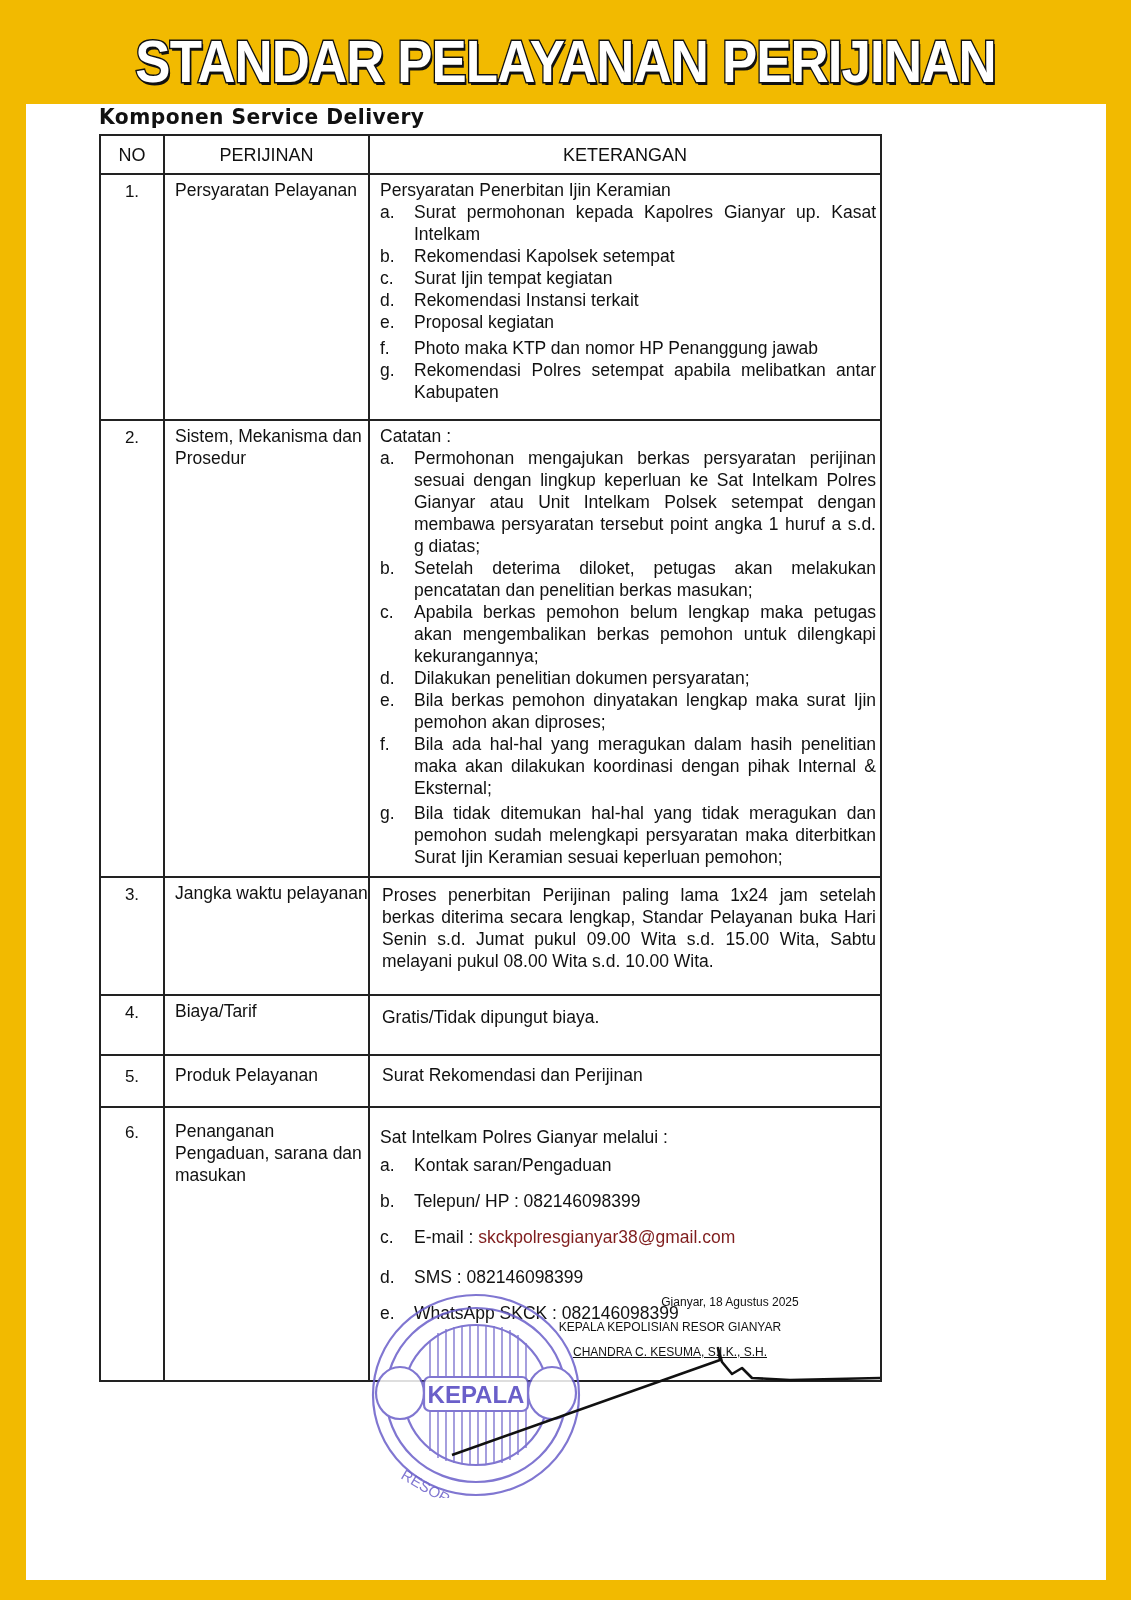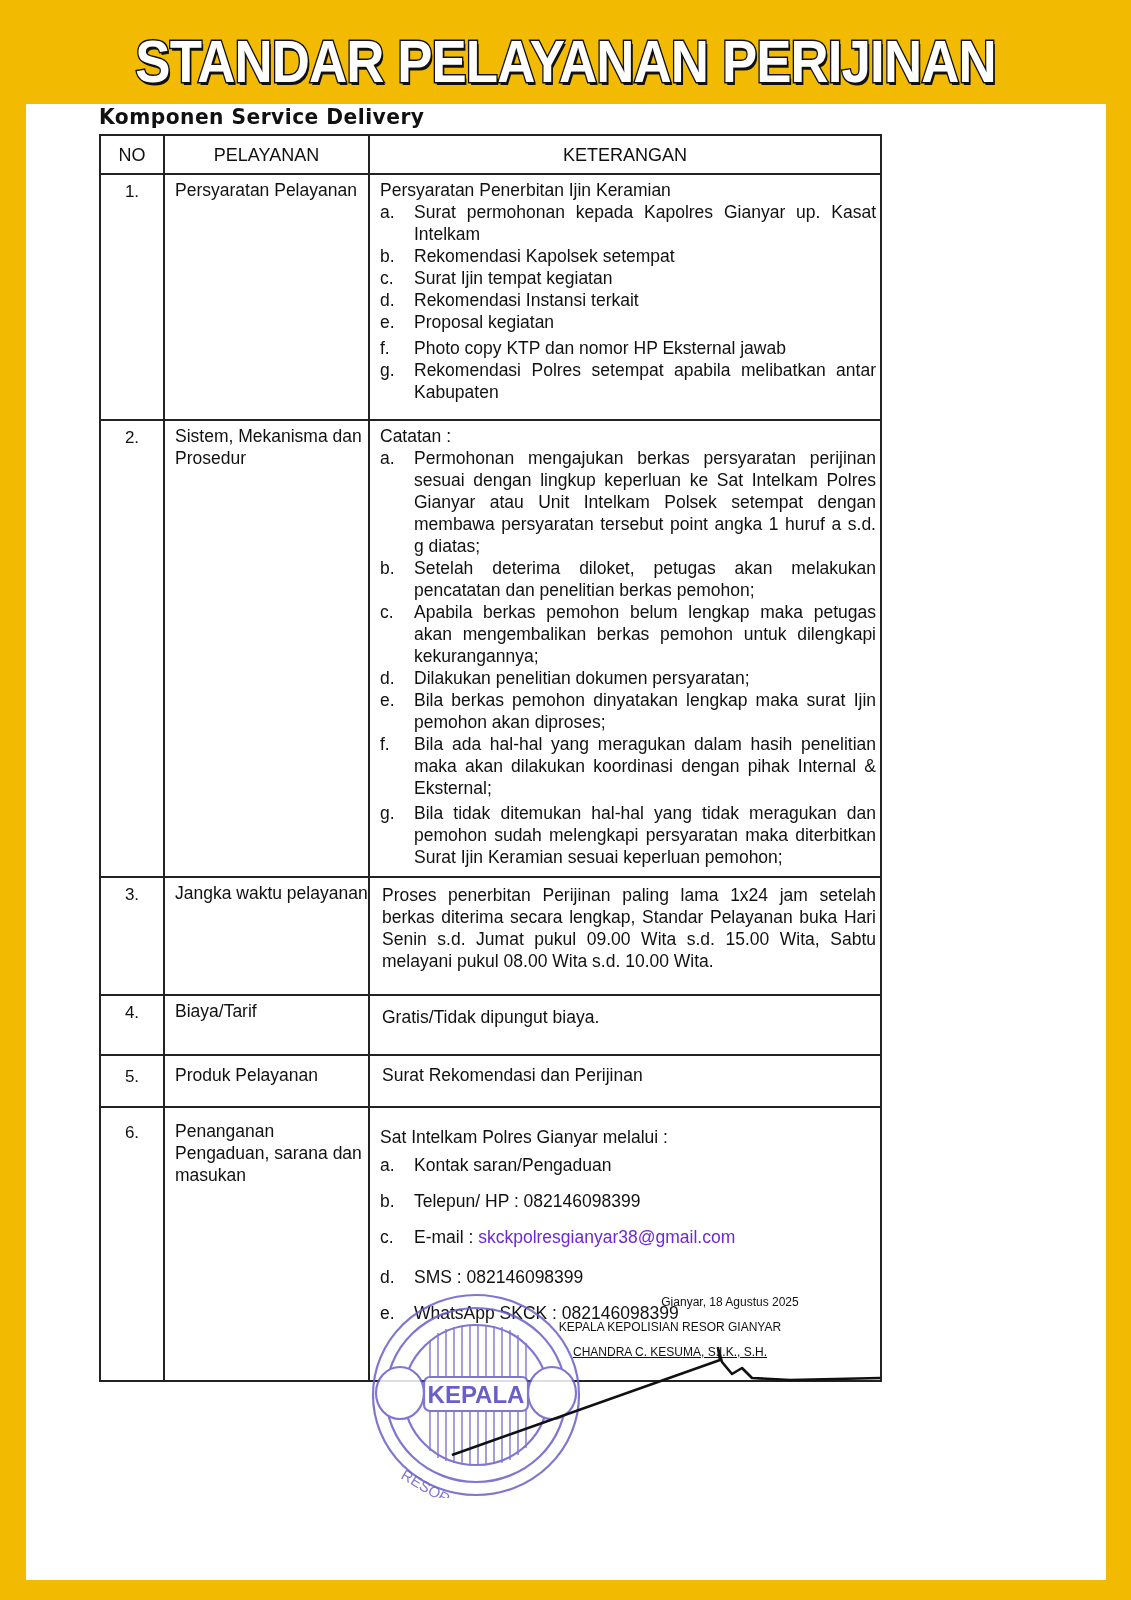--- a/index.html
+++ b/index.html
@@ -66,21 +66,21 @@
   .r2 td { height: 418px; }
   .r3 td { height: 102px; }
   .r4 td { height: 40px; }
   .r5 td { height: 34px; }
   .r6 td { height: 246px; }
   .r3 .c-ket, .r4 .c-ket, .r5 .c-ket { padding-left: 12px !important; border-radius: 9px; }
   .r3 .c-ket { text-align: justify; padding-top: 6px !important; }
   .r4 .c-ket, .r5 .c-ket { padding-top: 10px !important; }
   .r6 ol.list li { margin-top: 14px; }
   .r6 .c-ket { padding-top: 18px !important; }
-  .email { color: #6d28d9; }
+  .email { color: #7f1d1d; }
   .sig {
     position: absolute; left: 330px; top: 1290px; width: 680px;
     font-size: 12px; text-align: center; line-height: 25px;
     z-index: 2;
   }
   .sig .date { padding-left: 120px; }
   .sig .name { text-decoration: underline; }
   .stamp {
     position: absolute; left: 370px; top: 1293px;
     width: 212px; height: 205px; z-index: 1;
@@ -93,21 +93,21 @@
 <div class="banner-title">STANDAR PELAYANAN PERIJINAN</div>
 
 <div class="panel"></div>
 
 <div class="section-title">Komponen Service Delivery</div>
 
 <table class="sd">
   <thead>
     <tr>
       <th class="c-no">NO</th>
-      <th class="c-komp" style="padding-left:0 !important">PELAYANAN</th>
+      <th class="c-komp" style="padding-left:0 !important">PERIJINAN</th>
       <th>KETERANGAN</th>
     </tr>
   </thead>
   <tbody>
 
     <tr class="r1">
       <td class="c-no">1.</td>
       <td class="c-komp">Persyaratan Pelayanan</td>
       <td class="c-ket">
         <div>Persyaratan Penerbitan Ijin Keramian</div>
@@ -127,21 +127,21 @@
           <li>
               <span class="lbl">d.</span>
               <span class="txt">Rekomendasi Instansi terkait</span>
             </li>
           <li>
               <span class="lbl">e.</span>
               <span class="txt">Proposal kegiatan</span>
             </li>
           <li style="margin-top:4px">
               <span class="lbl">f.</span>
-              <span class="txt">Photo copy KTP dan nomor HP Eksternal jawab</span>
+              <span class="txt">Photo maka KTP dan nomor HP Penanggung jawab</span>
             </li>
           <li>
               <span class="lbl">g.</span>
               <span class="txt">Rekomendasi Polres setempat apabila melibatkan antar Kabupaten</span>
             </li>
         </ol>
       </td>
     </tr>
 
     <tr class="r2">
@@ -149,21 +149,21 @@
       <td class="c-komp">Sistem, Mekanisma dan Prosedur</td>
       <td class="c-ket">
         <div>Catatan :</div>
         <ol class="list">
           <li>
               <span class="lbl">a.</span>
               <span class="txt">Permohonan mengajukan berkas persyaratan perijinan sesuai dengan lingkup keperluan ke Sat Intelkam Polres Gianyar atau Unit Intelkam Polsek setempat dengan membawa persyaratan tersebut point angka 1 huruf a s.d. g diatas;</span>
             </li>
           <li>
               <span class="lbl">b.</span>
-              <span class="txt">Setelah deterima diloket, petugas akan melakukan pencatatan dan penelitian berkas pemohon;</span>
+              <span class="txt">Setelah deterima diloket, petugas akan melakukan pencatatan dan penelitian berkas masukan;</span>
             </li>
           <li>
               <span class="lbl">c.</span>
               <span class="txt">Apabila berkas pemohon belum lengkap maka petugas akan mengembalikan berkas pemohon untuk dilengkapi kekurangannya;</span>
             </li>
           <li>
               <span class="lbl">d.</span>
               <span class="txt">Dilakukan penelitian dokumen persyaratan;</span>
             </li>
           <li>

